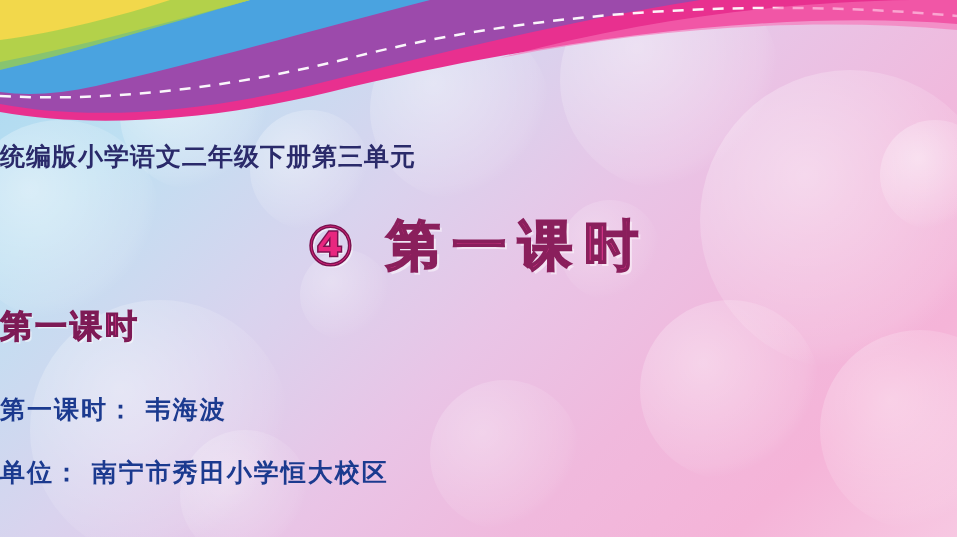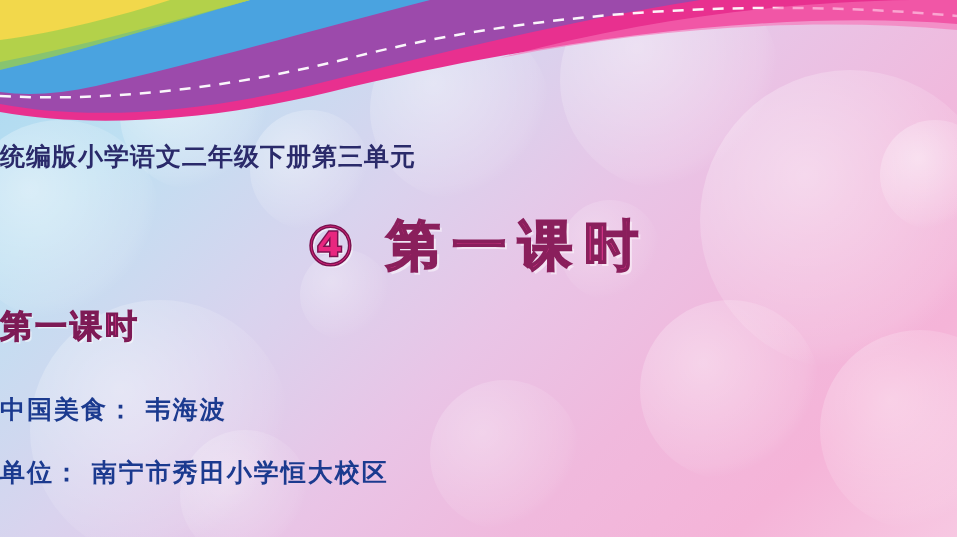--- a/index.html
+++ b/index.html
@@ -177,18 +177,18 @@
 
     <div class="subject-line">统编版小学语文二年级下册第三单元</div>
 
     <div class="title-row">
       <span class="lesson-num">④</span>
       <span class="main-title">第一课时</span>
     </div>
 
     <div class="period">第一课时</div>
 
-    <div class="teacher-line">中国美食： 韦海波</div>
+    <div class="teacher-line">第一课时： 韦海波</div>
 
     <div class="unit-line">单位： 南宁市秀田小学恒大校区</div>
   </div>
 
 </div>
 
 </body></html>

